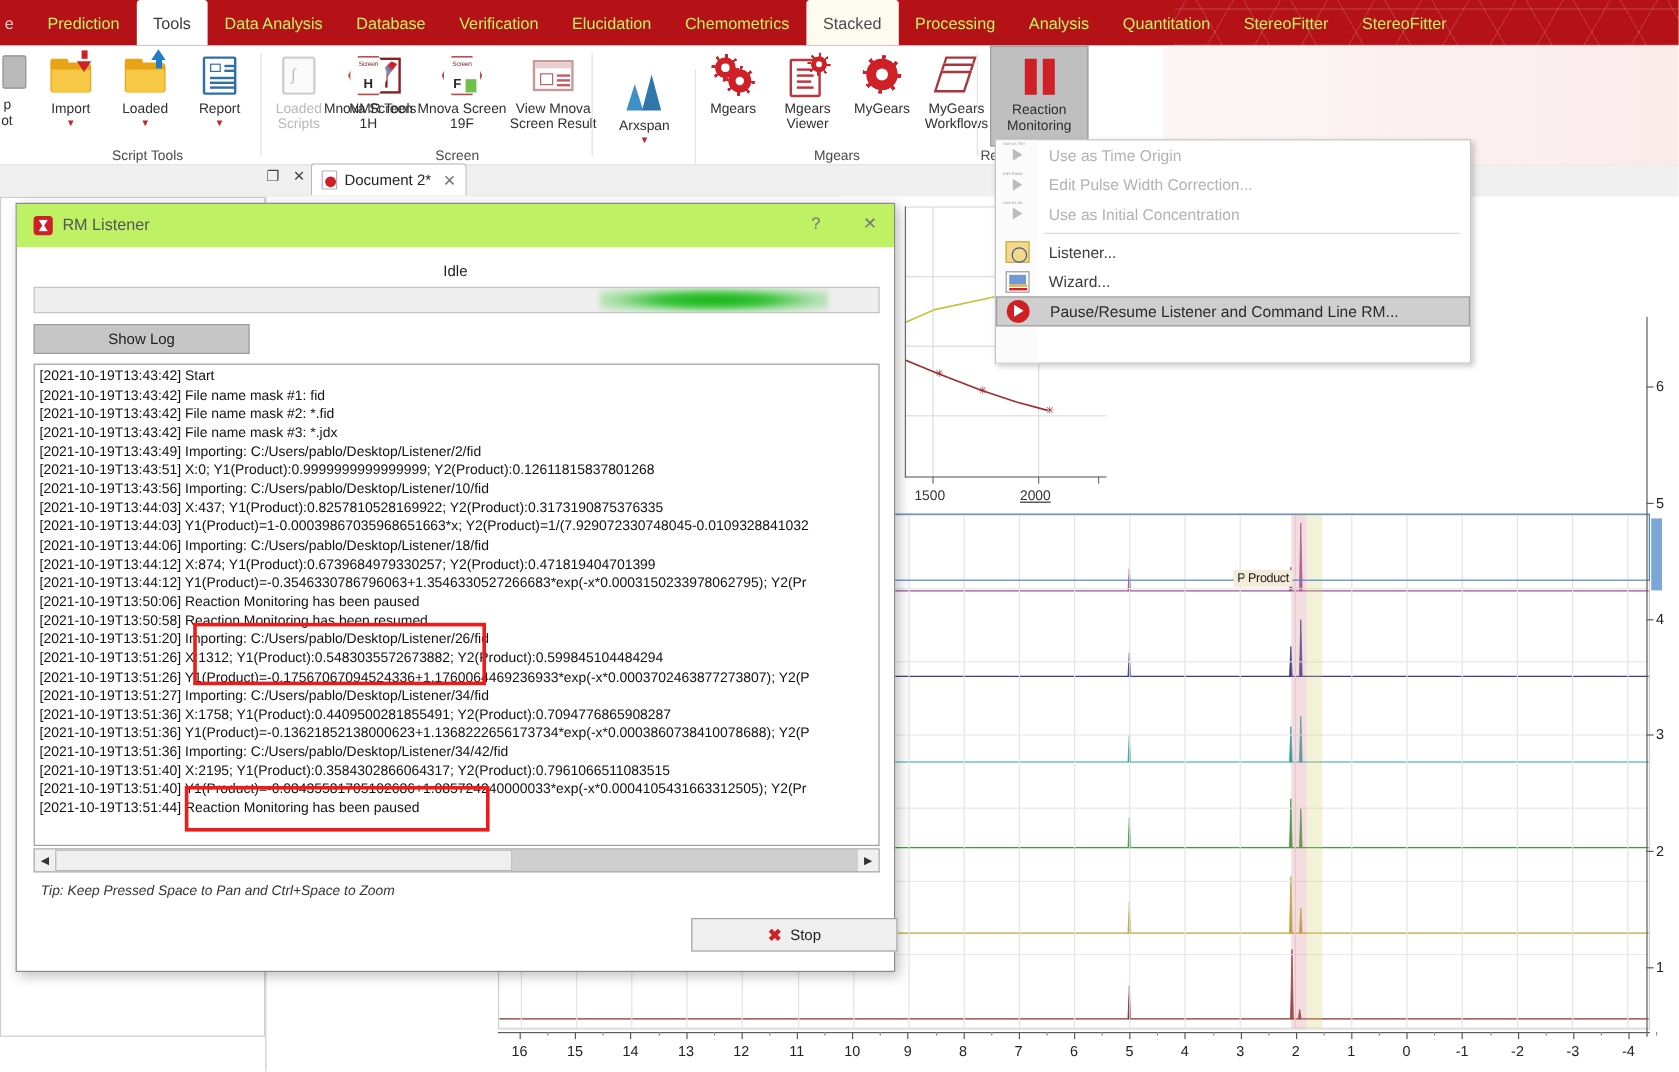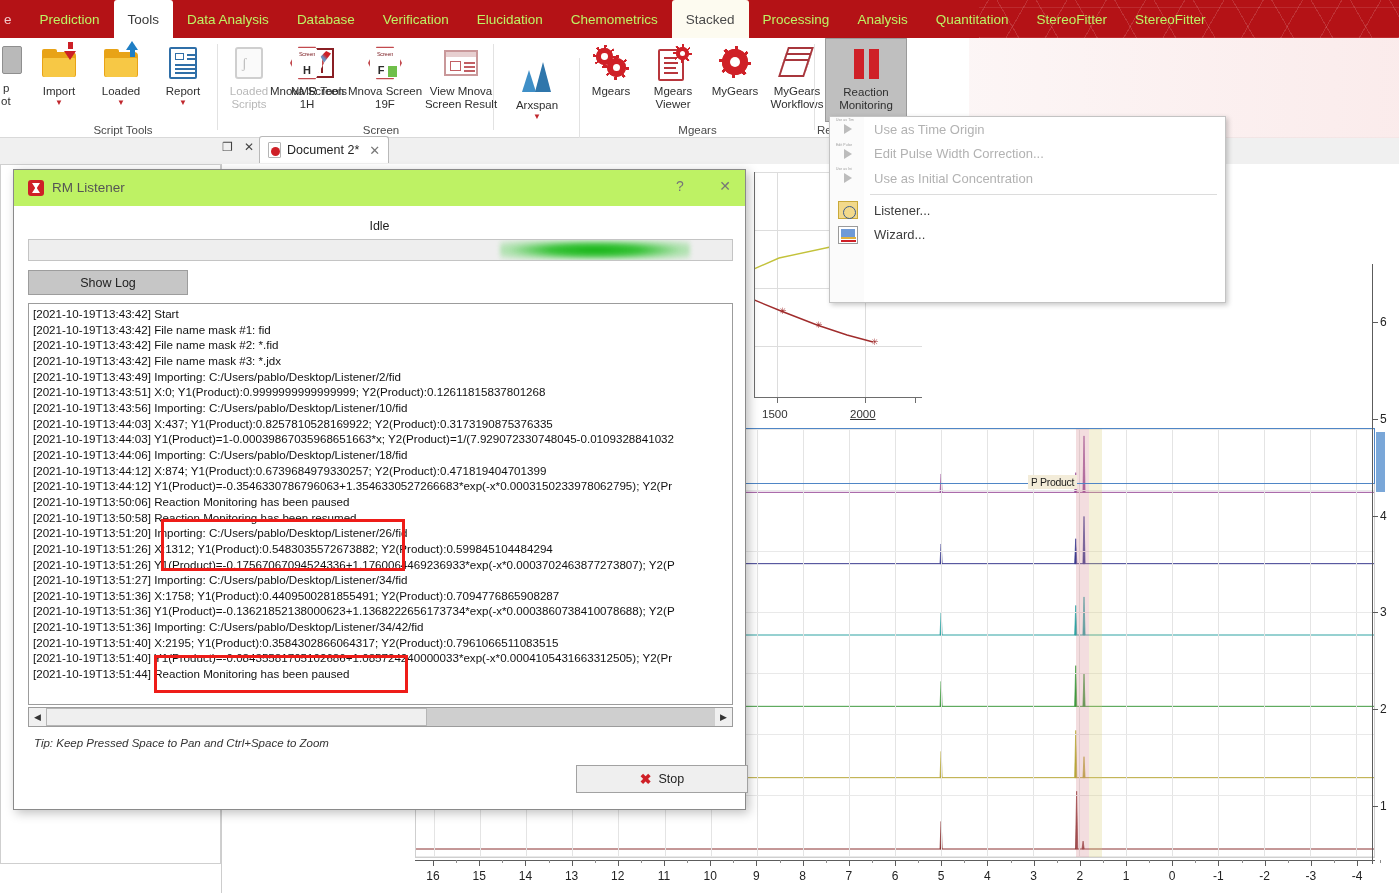--- a/index.html
+++ b/index.html
@@ -217,21 +217,21 @@
   #rm-dialog .progress {
     position:absolute; left:14px; top:69px; width:705px; height:22px;
     background:#eeeeee; border:1px solid #c4c4c4; overflow:hidden;
   }
   #rm-dialog .progress .chunk {
     position:absolute; left:67%; top:0; width:27%; height:100%;
     background:radial-gradient(ellipse at 50% 50%, #15b315 0%, #36c236 34%, rgba(90,208,90,.45) 64%, rgba(150,226,150,0) 100%);
     filter:blur(2px);
   }
   #rm-dialog .showlog {
-    position:absolute; left:14px; top:100px; width:160px; height:25px;
+    position:absolute; left:14px; top:100px; width:180px; height:25px;
     background:#c6c6c6; border:1px solid #9d9d9d; font-size:12.5px; color:#222;
     display:flex; align-items:center; justify-content:center; cursor:default;
   }
   #rm-dialog .logbox {
     position:absolute; left:14px; top:133px; width:705px; height:402px;
     background:#ffffff; border:1px solid #9c9c9c; overflow:hidden;
   }
   #rm-dialog .logbox .lines { position:absolute; left:4px; top:2px; width:1400px; }
   .logline { font-size:11.6px; line-height:15.65px; color:#111; white-space:pre; font-family:"Liberation Sans", sans-serif; }
   #rm-dialog .hscroll {
@@ -715,20 +715,24 @@
         <span>Listener...</span>
       </div>
       <div class="mi">
         <span class="mico wizard">
           <span class="b1"></span>
           <span class="b3"></span>
           <span class="b2"></span>
         </span>
         <span>Wizard...</span>
       </div>
+      <div class="mi hl">
+        <span class="mico play"></span>
+        <span>Pause/Resume Listener and Command Line RM...</span>
+      </div>
     </div>
 </div>
 
 <div id="rm-dialog">
   <div class="titlebar">
     <span class="mlogo"></span>
     <span class="title">RM Listener</span>
     <span class="tbtn" style="left:655px;">?</span>
     <span class="tbtn" style="left:700px;">✕</span>
   </div>

